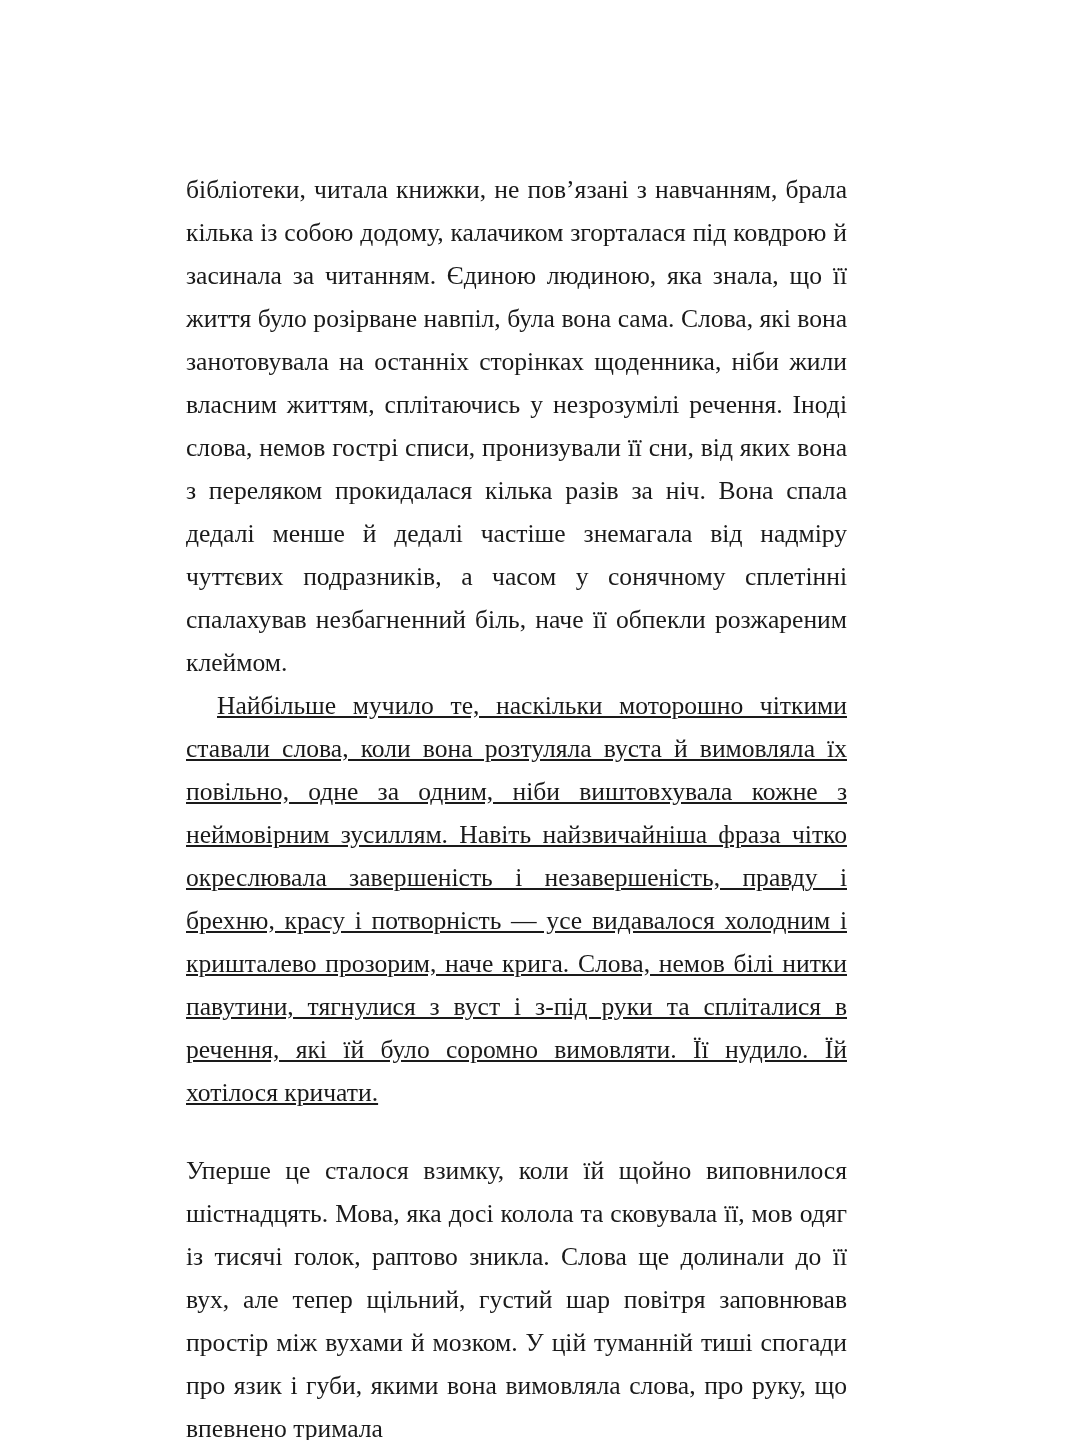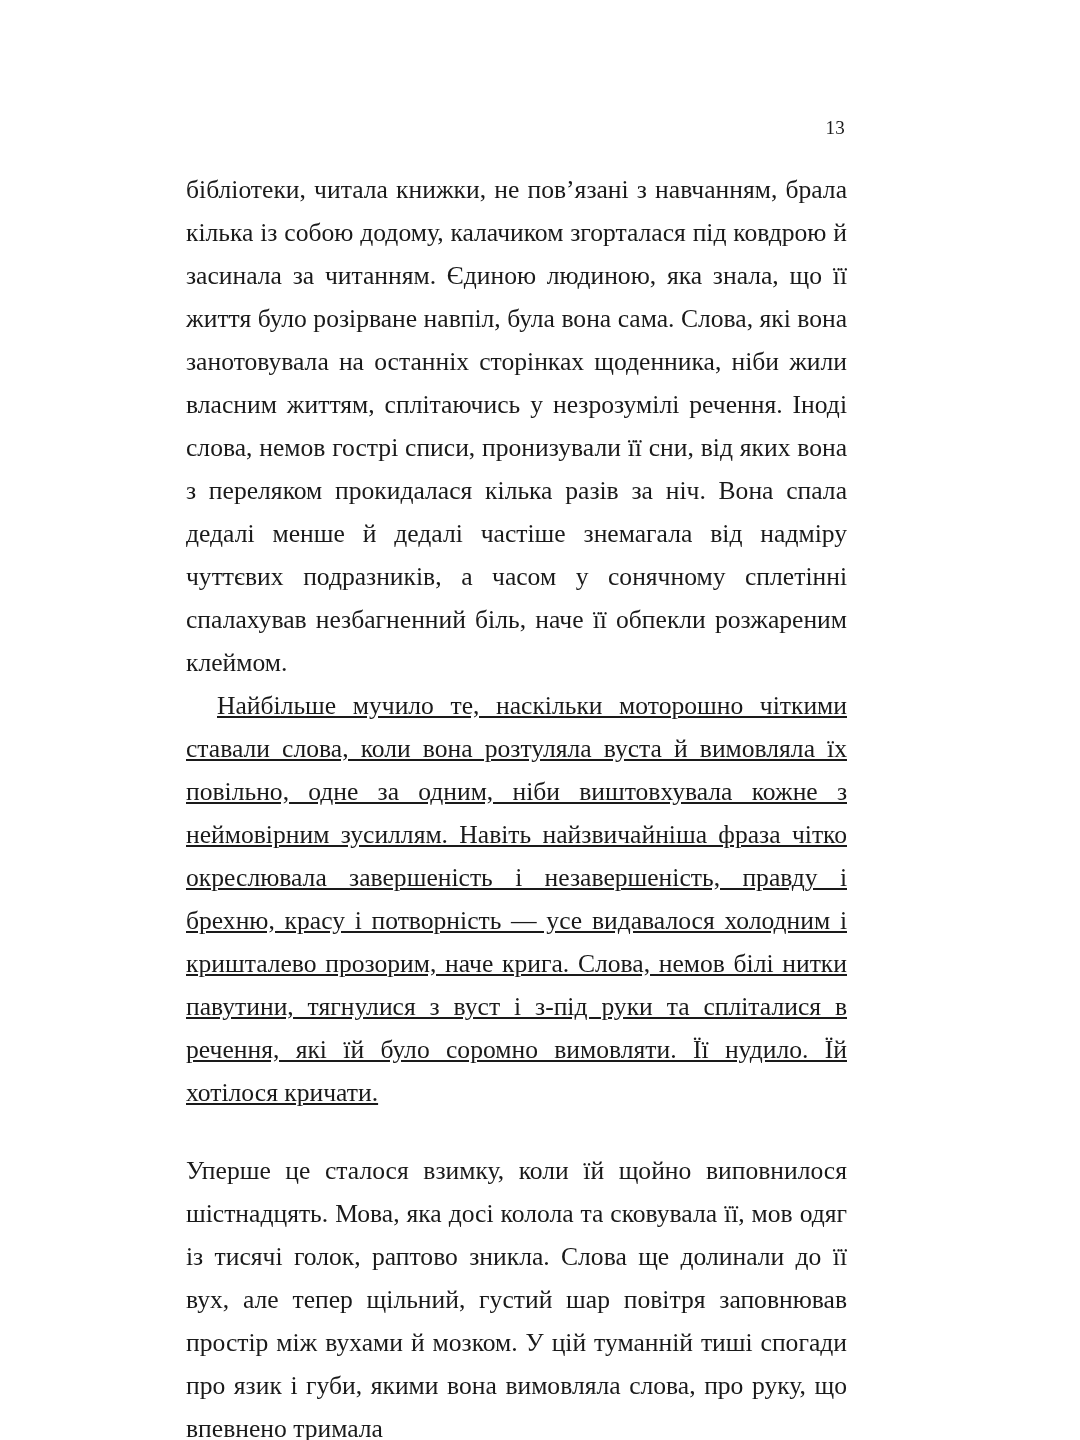--- a/index.html
+++ b/index.html
@@ -72,21 +72,20 @@
   
   p.first {
     text-indent: 0;
   }
 </style>
 </head>
 <body>
 
 <div class="page">
 
-  <div class="folio">13</div>
 
   <div class="textblock">
     <p class="first">бібліотеки, читала книжки, не пов’язані з навчанням, брала кілька із собою додому, калачиком згорталася під ковдрою й засинала за читанням. Єдиною людиною, яка знала, що її життя було розірване навпіл, була вона сама. Слова, які вона занотовувала на останніх сторінках щоденника, ніби жили власним життям, сплітаючись у незрозумілі речення. Іноді слова, немов гострі списи, пронизували її сни, від яких вона з переляком прокидалася кілька разів за ніч. Вона спала дедалі менше й дедалі частіше знемагала від надміру чуттєвих подразників, а часом у сонячному сплетінні спалахував незбагненний біль, наче її обпекли розжареним клеймом.</p>
     <p class="indent">Найбільше мучило те, наскільки моторошно чіткими ставали слова, коли вона розтуляла вуста й вимовляла їх повільно, одне за одним, ніби виштовхувала кожне з неймовірним зусиллям. Навіть найзвичайніша фраза чітко окреслювала завершеність і незавершеність, правду і брехню, красу і потворність — усе видавалося холодним і кришталево прозорим, наче крига. Слова, немов білі нитки павутини, тягнулися з вуст і з-під руки та спліталися в речення, які їй було соромно вимовляти. Її нудило. Їй хотілося кричати.</p>
     <p class="spaced">Уперше це сталося взимку, коли їй щойно виповнилося шістнадцять. Мова, яка досі колола та сковувала її, мов одяг із тисячі голок, раптово зникла. Слова ще долинали до її вух, але тепер щільний, густий шар повітря заповнював простір між вухами й мозком. У цій туманній тиші спогади про язик і губи, якими вона вимовляла слова, про руку, що впевнено тримала</p>
   </div>
 
 </div>
 
 </body></html>

